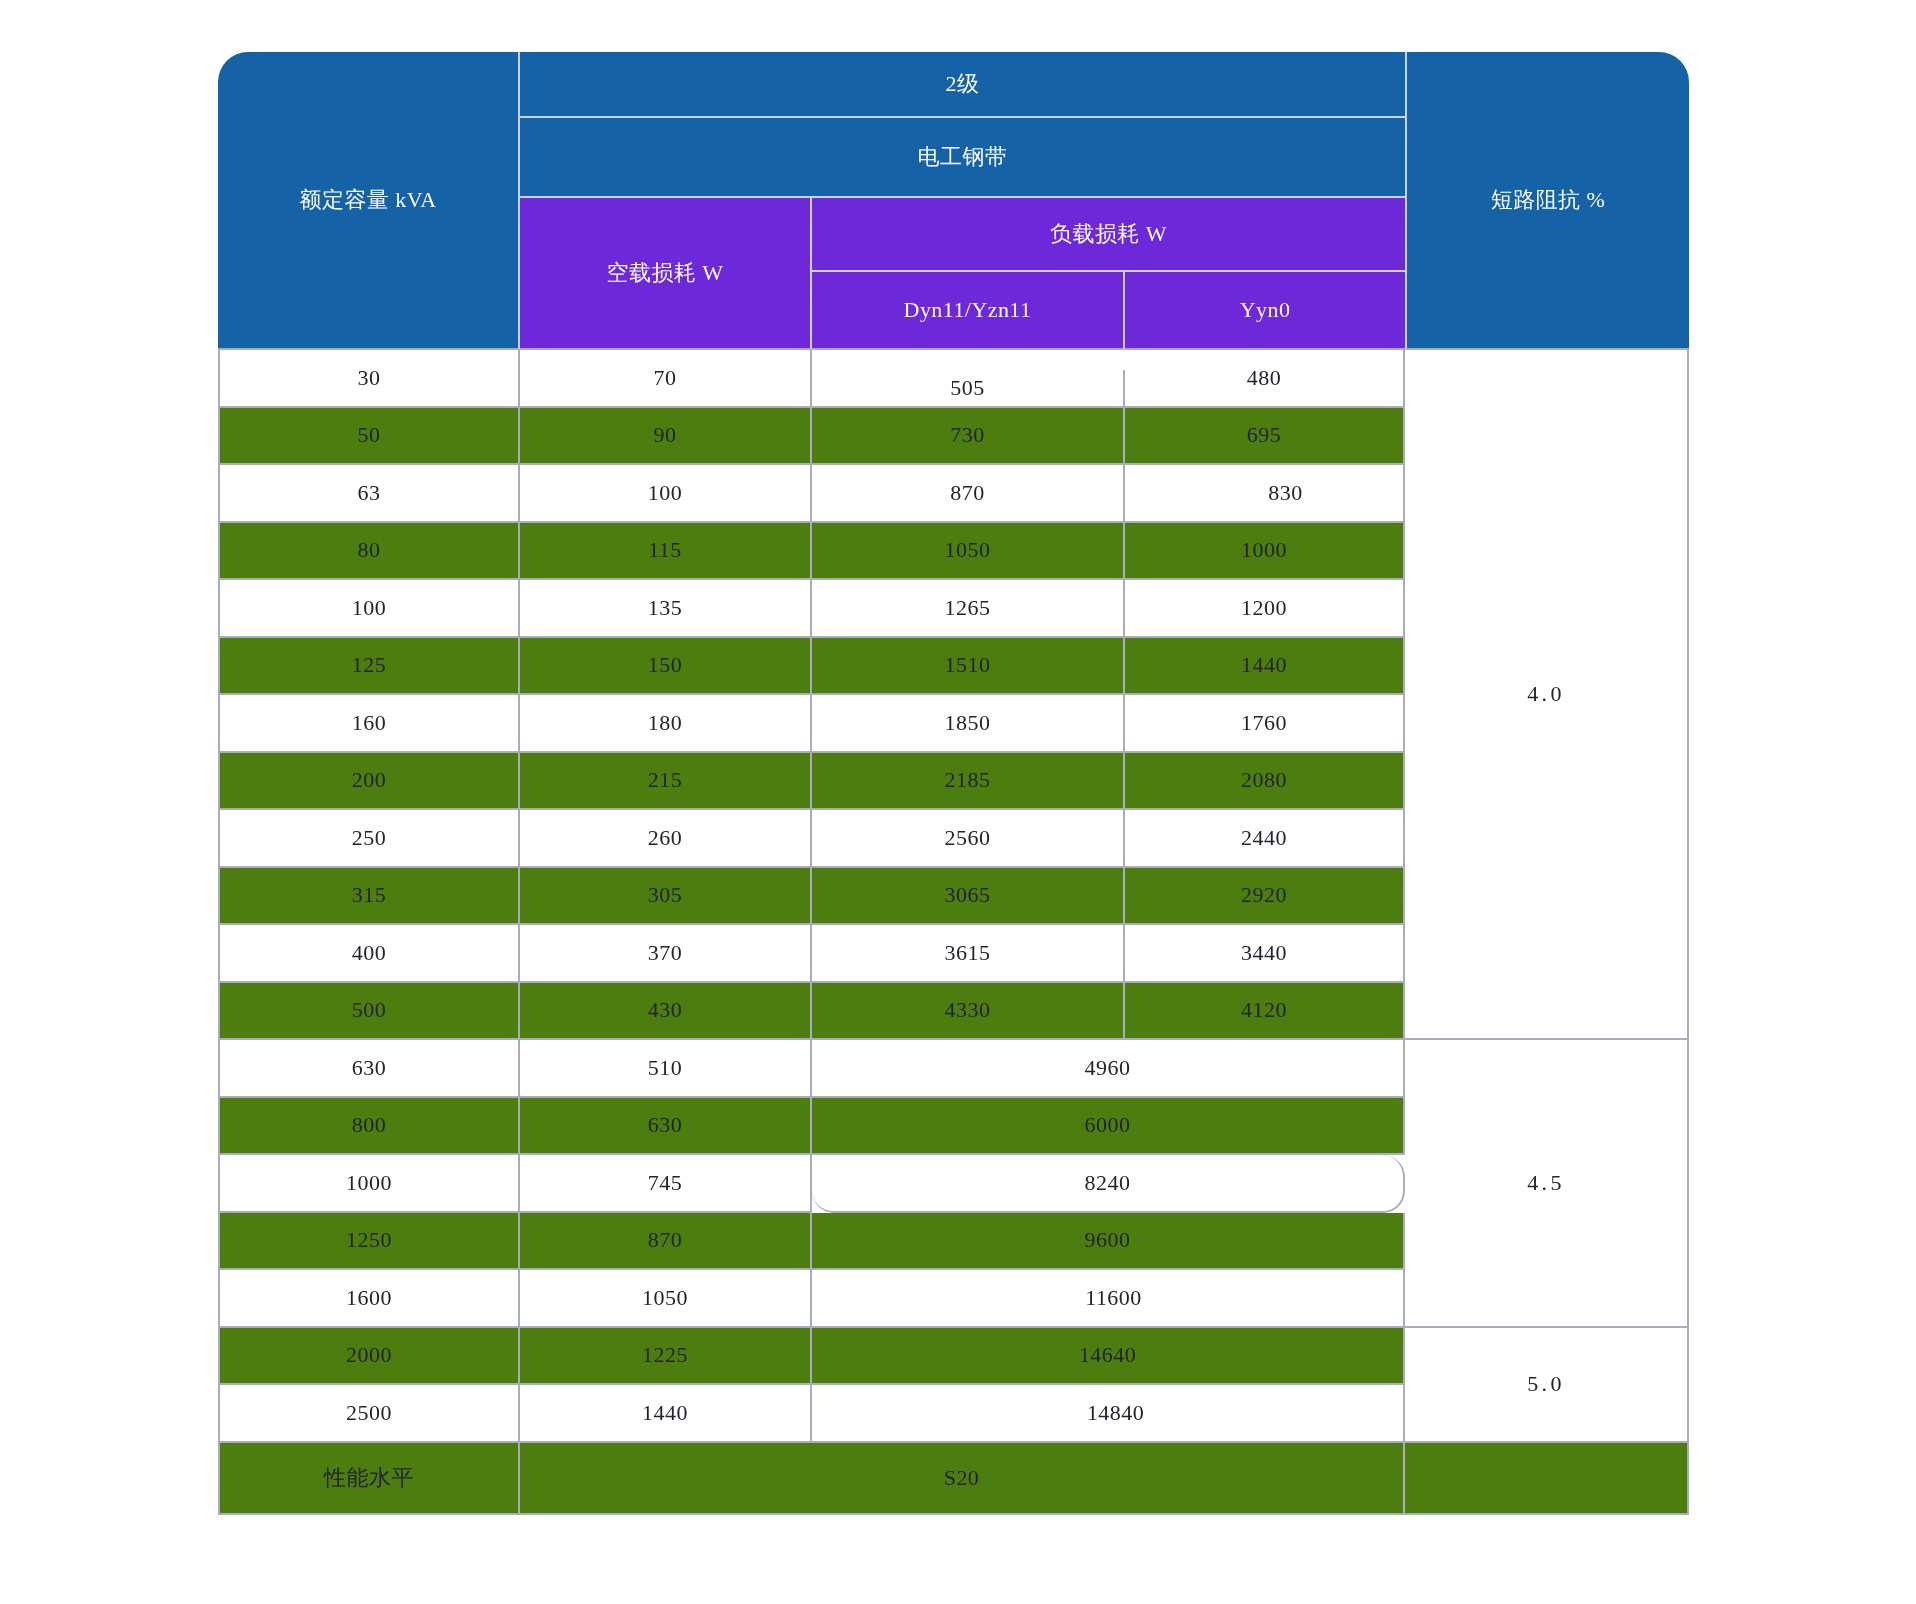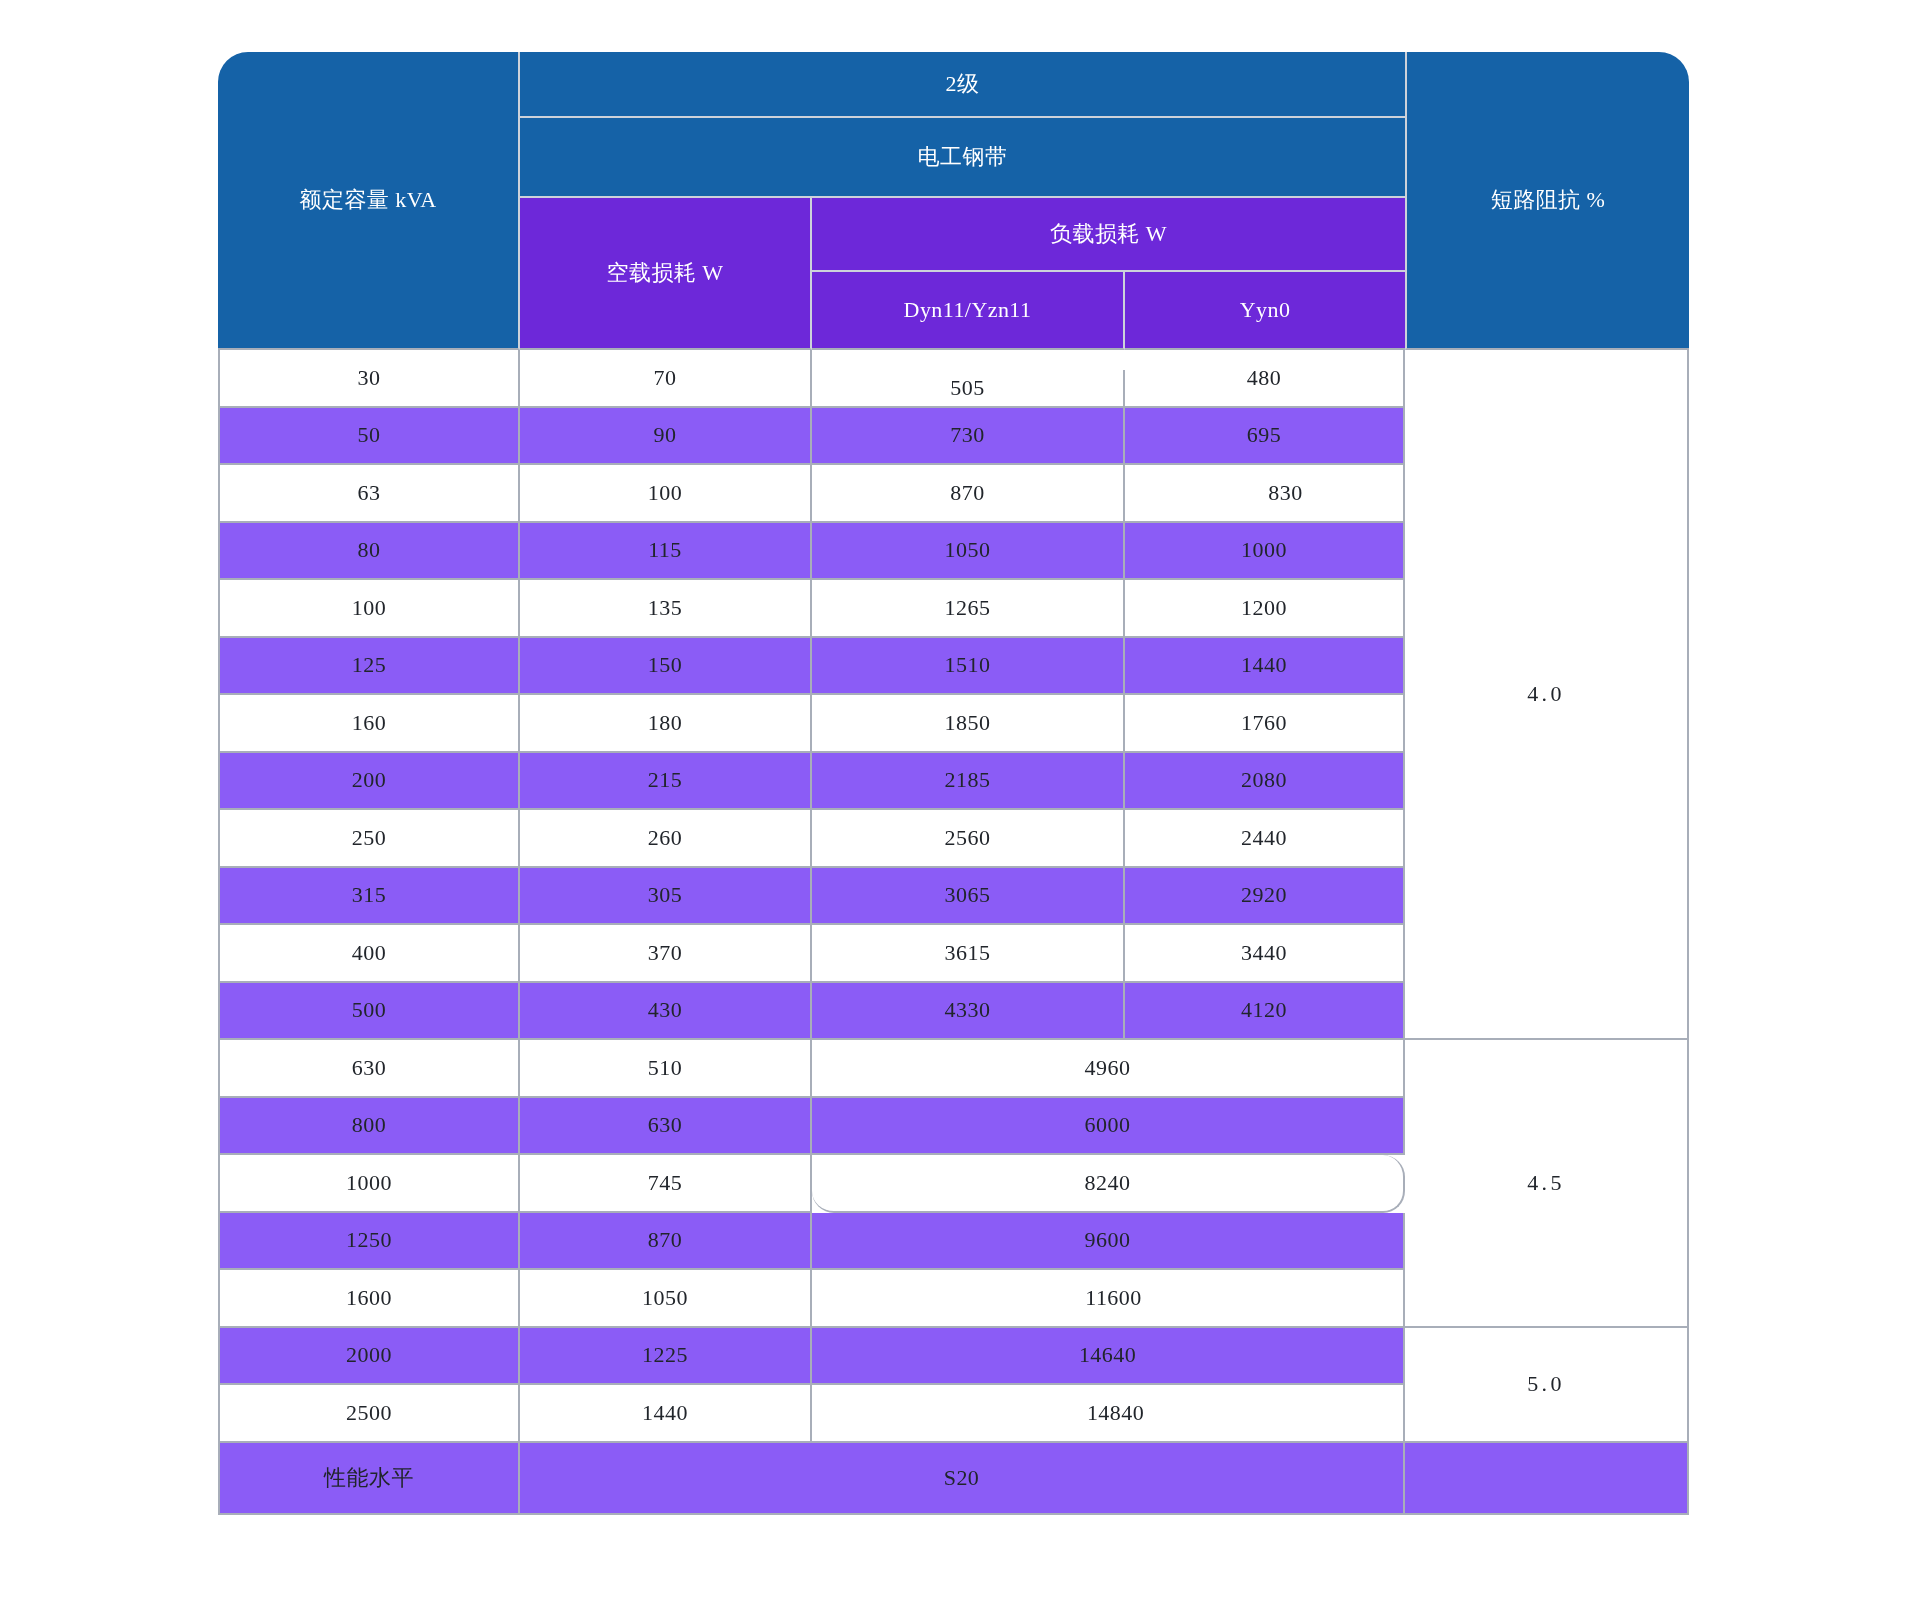--- a/index.html
+++ b/index.html
@@ -36,21 +36,21 @@
   }
   
   .hdark{background:#1562a7;color:#ffffff;}
   .hlight{background:#6d28d9;color:#ffffff;}
   .bL{border-left:2px solid #cdd2da;}
   .bRl{border-right:2px solid #cdd2da;}
   .bBl{border-bottom:2px solid #cdd2da;}
   .bBg{border-bottom:2px solid #a8aeb9;}
   
   .dcell{background:#ffffff;}
-  .alt{background:#8b5cf6;}
+  .alt{background:#4d7c0f;}
   .dB{border-bottom:2px solid #a8aeb9;}
   .dR{border-right:2px solid #a8aeb9;}
   .dL{border-left:2px solid #a8aeb9;}
   .imp{letter-spacing:0.15em;}
 </style>
 </head>
 <body>
 
 <div class="table-wrap">
   <div class="grid" id="grid">

